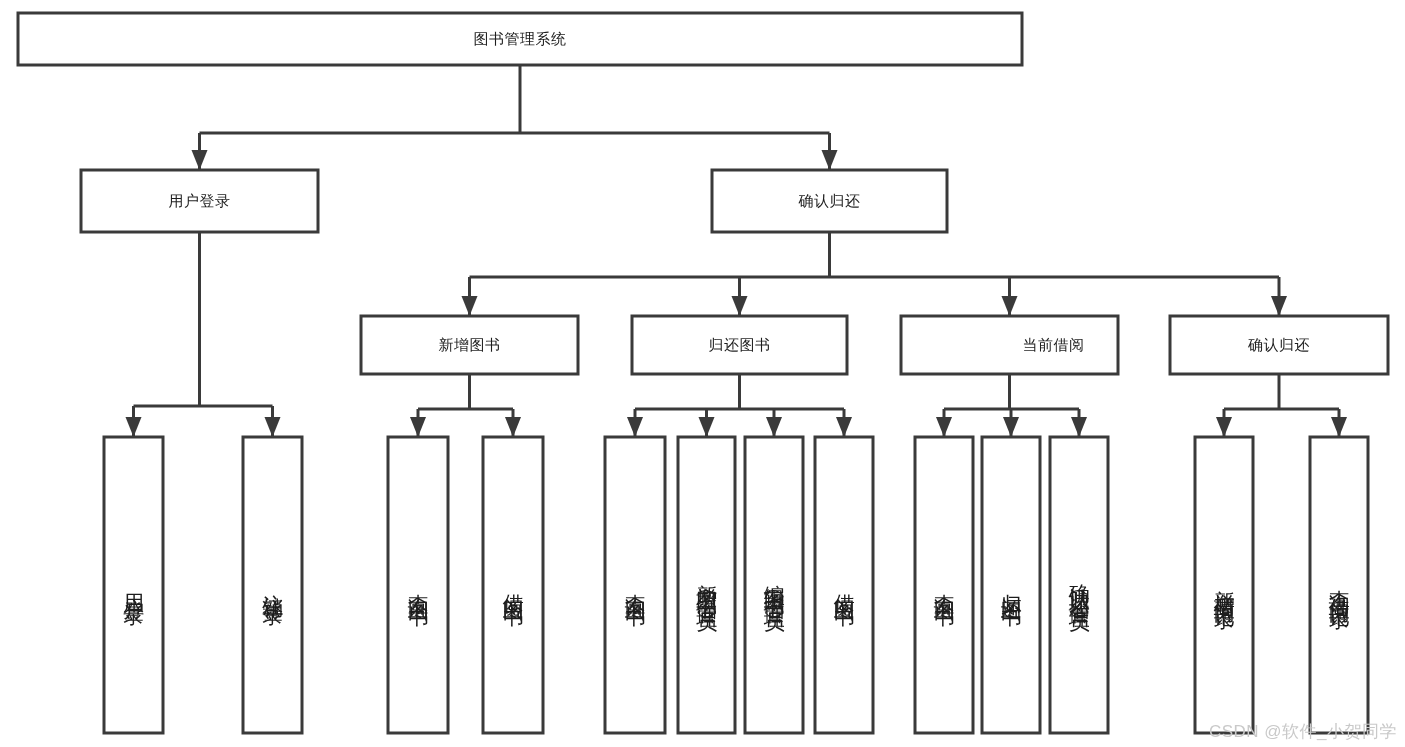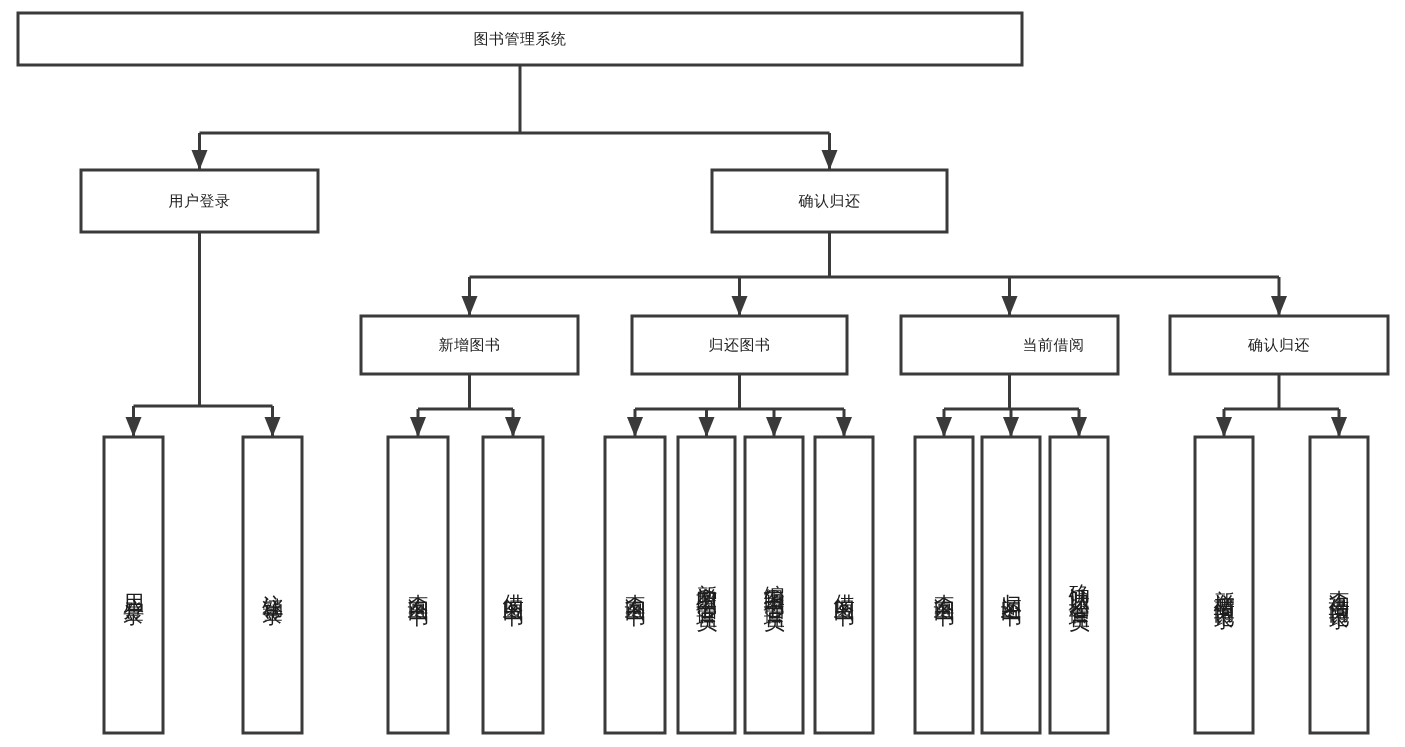--- a/index.html
+++ b/index.html
@@ -166,13 +166,14 @@
       <div class="node-label vertical" style="left: 605px; top: 437px; width: 60px; height: 296px;">查询图书</div>
       <div class="node-label vertical" style="left: 678px; top: 437px; width: 57px; height: 296px;">新增图书（管理员）</div>
       <div class="node-label vertical" style="left: 745px; top: 437px; width: 58px; height: 296px;">编辑图书（管理员）</div>
       <div class="node-label vertical" style="left: 815px; top: 437px; width: 58px; height: 296px;">借阅图书</div>
       <div class="node-label vertical" style="left: 915px; top: 437px; width: 58px; height: 296px;">查询图书</div>
       <div class="node-label vertical" style="left: 982px; top: 437px; width: 58px; height: 296px;">归还图书</div>
       <div class="node-label vertical" style="left: 1050px; top: 437px; width: 58px; height: 296px;">确认归还（管理员）</div>
       <div class="node-label vertical" style="left: 1195px; top: 437px; width: 58px; height: 296px;">新增借阅记录</div>
       <div class="node-label vertical" style="left: 1310px; top: 437px; width: 58px; height: 296px;">查询借阅记录</div>
     </div>
+  <div class="watermark">CSDN @软件_小贺同学</div>
 </div>
 
 </body></html>

